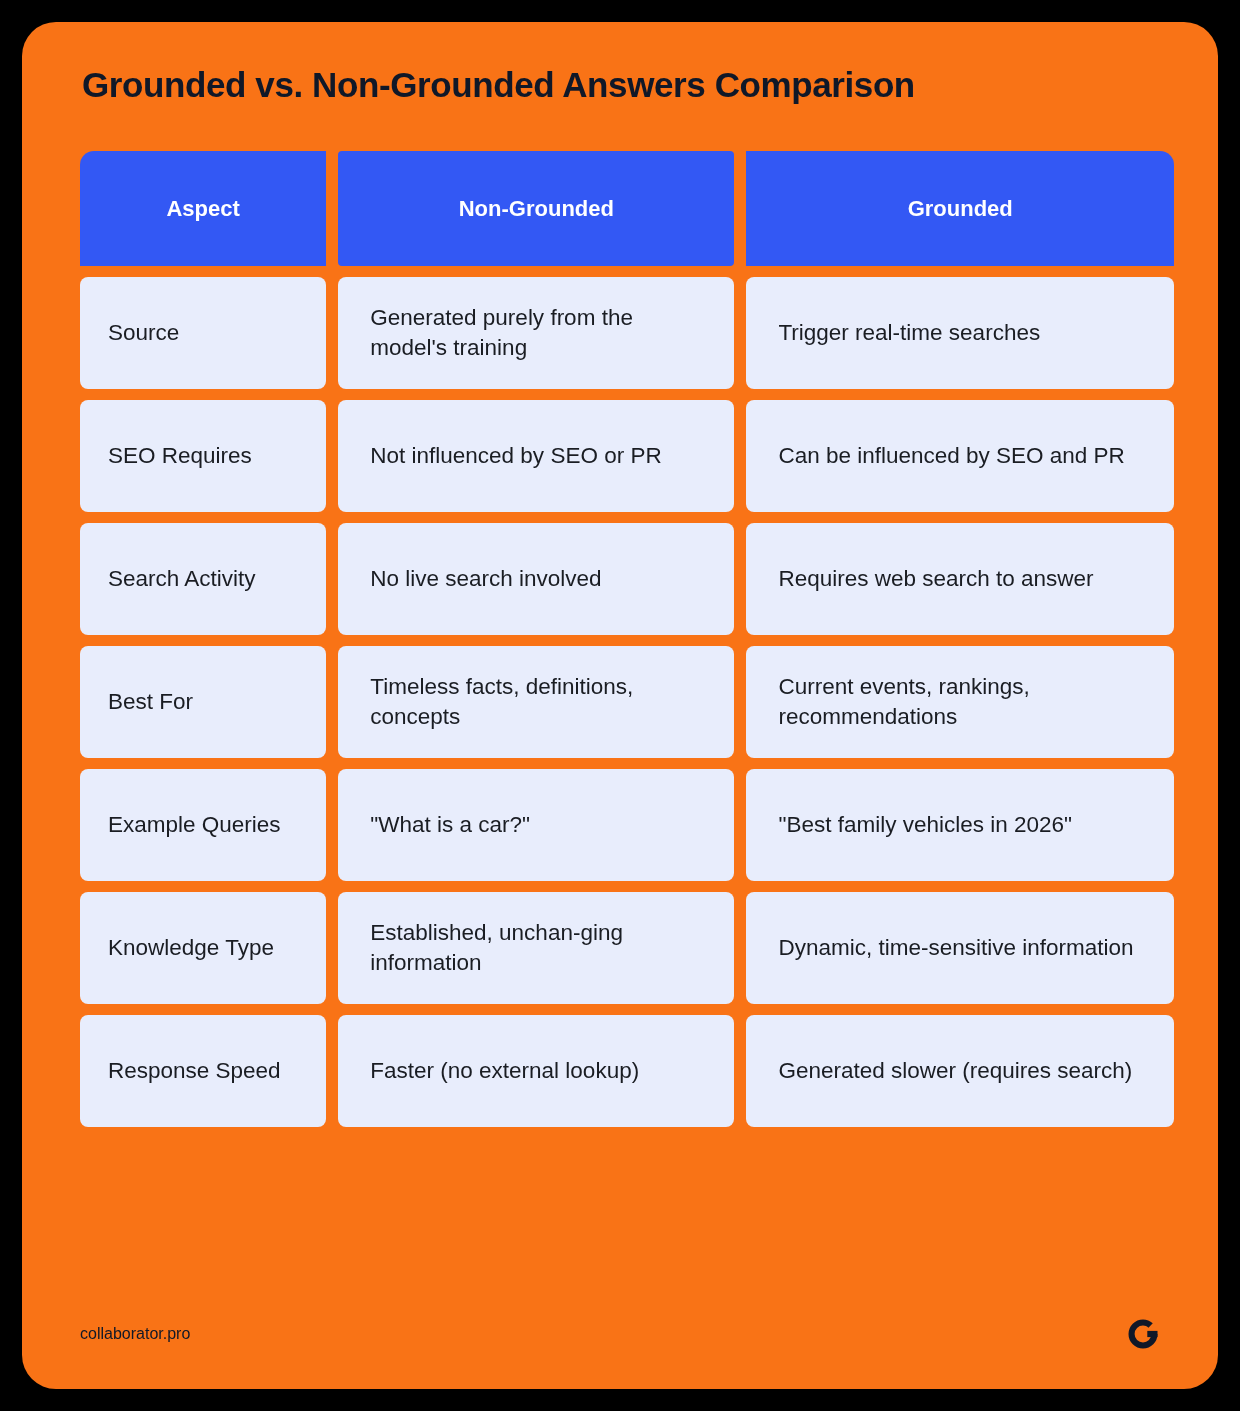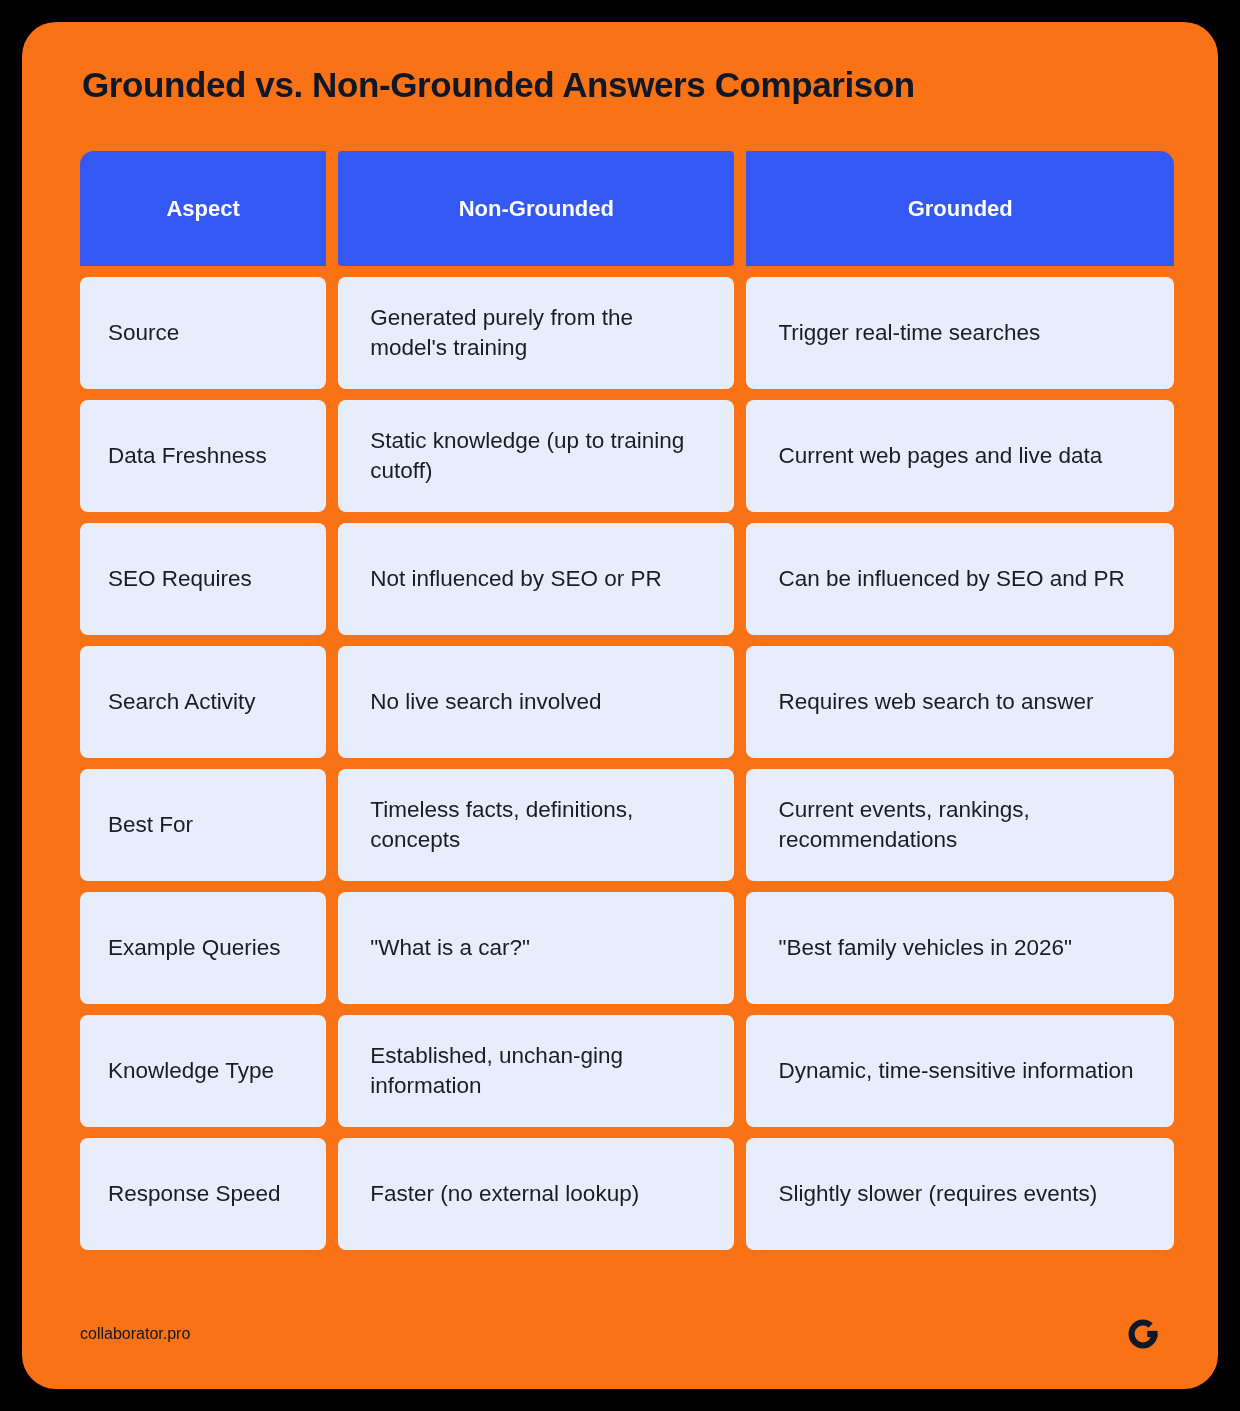--- a/index.html
+++ b/index.html
@@ -111,25 +111,20 @@
         <th class="c2">Grounded</th>
       </tr>
     </thead>
     <tbody>
       <tr>
         <td class="aspect">Source</td>
         <td class="ng">Generated purely from the model's training</td>
         <td class="g">Trigger real-time searches</td>
       </tr>
       <tr>
-        <td class="aspect">Data Freshness</td>
-        <td class="ng">Static knowledge (up to training cutoff)</td>
-        <td class="g">Current web pages and live data</td>
-      </tr>
-      <tr>
         <td class="aspect">SEO Requires</td>
         <td class="ng">Not influenced by SEO or PR</td>
         <td class="g">Can be influenced by SEO and PR</td>
       </tr>
       <tr>
         <td class="aspect">Search Activity</td>
         <td class="ng">No live search involved</td>
         <td class="g">Requires web search to answer</td>
       </tr>
       <tr>
@@ -143,21 +138,21 @@
         <td class="g">"Best family vehicles in 2026"</td>
       </tr>
       <tr>
         <td class="aspect">Knowledge Type</td>
         <td class="ng">Established, unchan-ging information</td>
         <td class="g">Dynamic, time-sensitive information</td>
       </tr>
       <tr>
         <td class="aspect">Response Speed</td>
         <td class="ng">Faster (no external lookup)</td>
-        <td class="g">Slightly slower (requires events)</td>
+        <td class="g">Generated slower (requires search)</td>
       </tr>
     </tbody>
   </table>
 
   <div class="footer">
     <span class="footer-text">collaborator.pro</span>
     <span>
       <svg class="logo" viewBox="0 0 34 34" xmlns="http://www.w3.org/2000/svg" aria-hidden="true">
         <path d="M17 2.5A14.5 14.5 0 1 0 31.5 17h-6.1A8.4 8.4 0 1 1 17 8.6c2.1 0 4 .77 5.47 2.05l4.3-4.3A14.45 14.45 0 0 0 17 2.5z" fill="#101828"></path>
         <rect x="21.3" y="13.9" width="10.2" height="6.2" fill="#101828"></rect>

